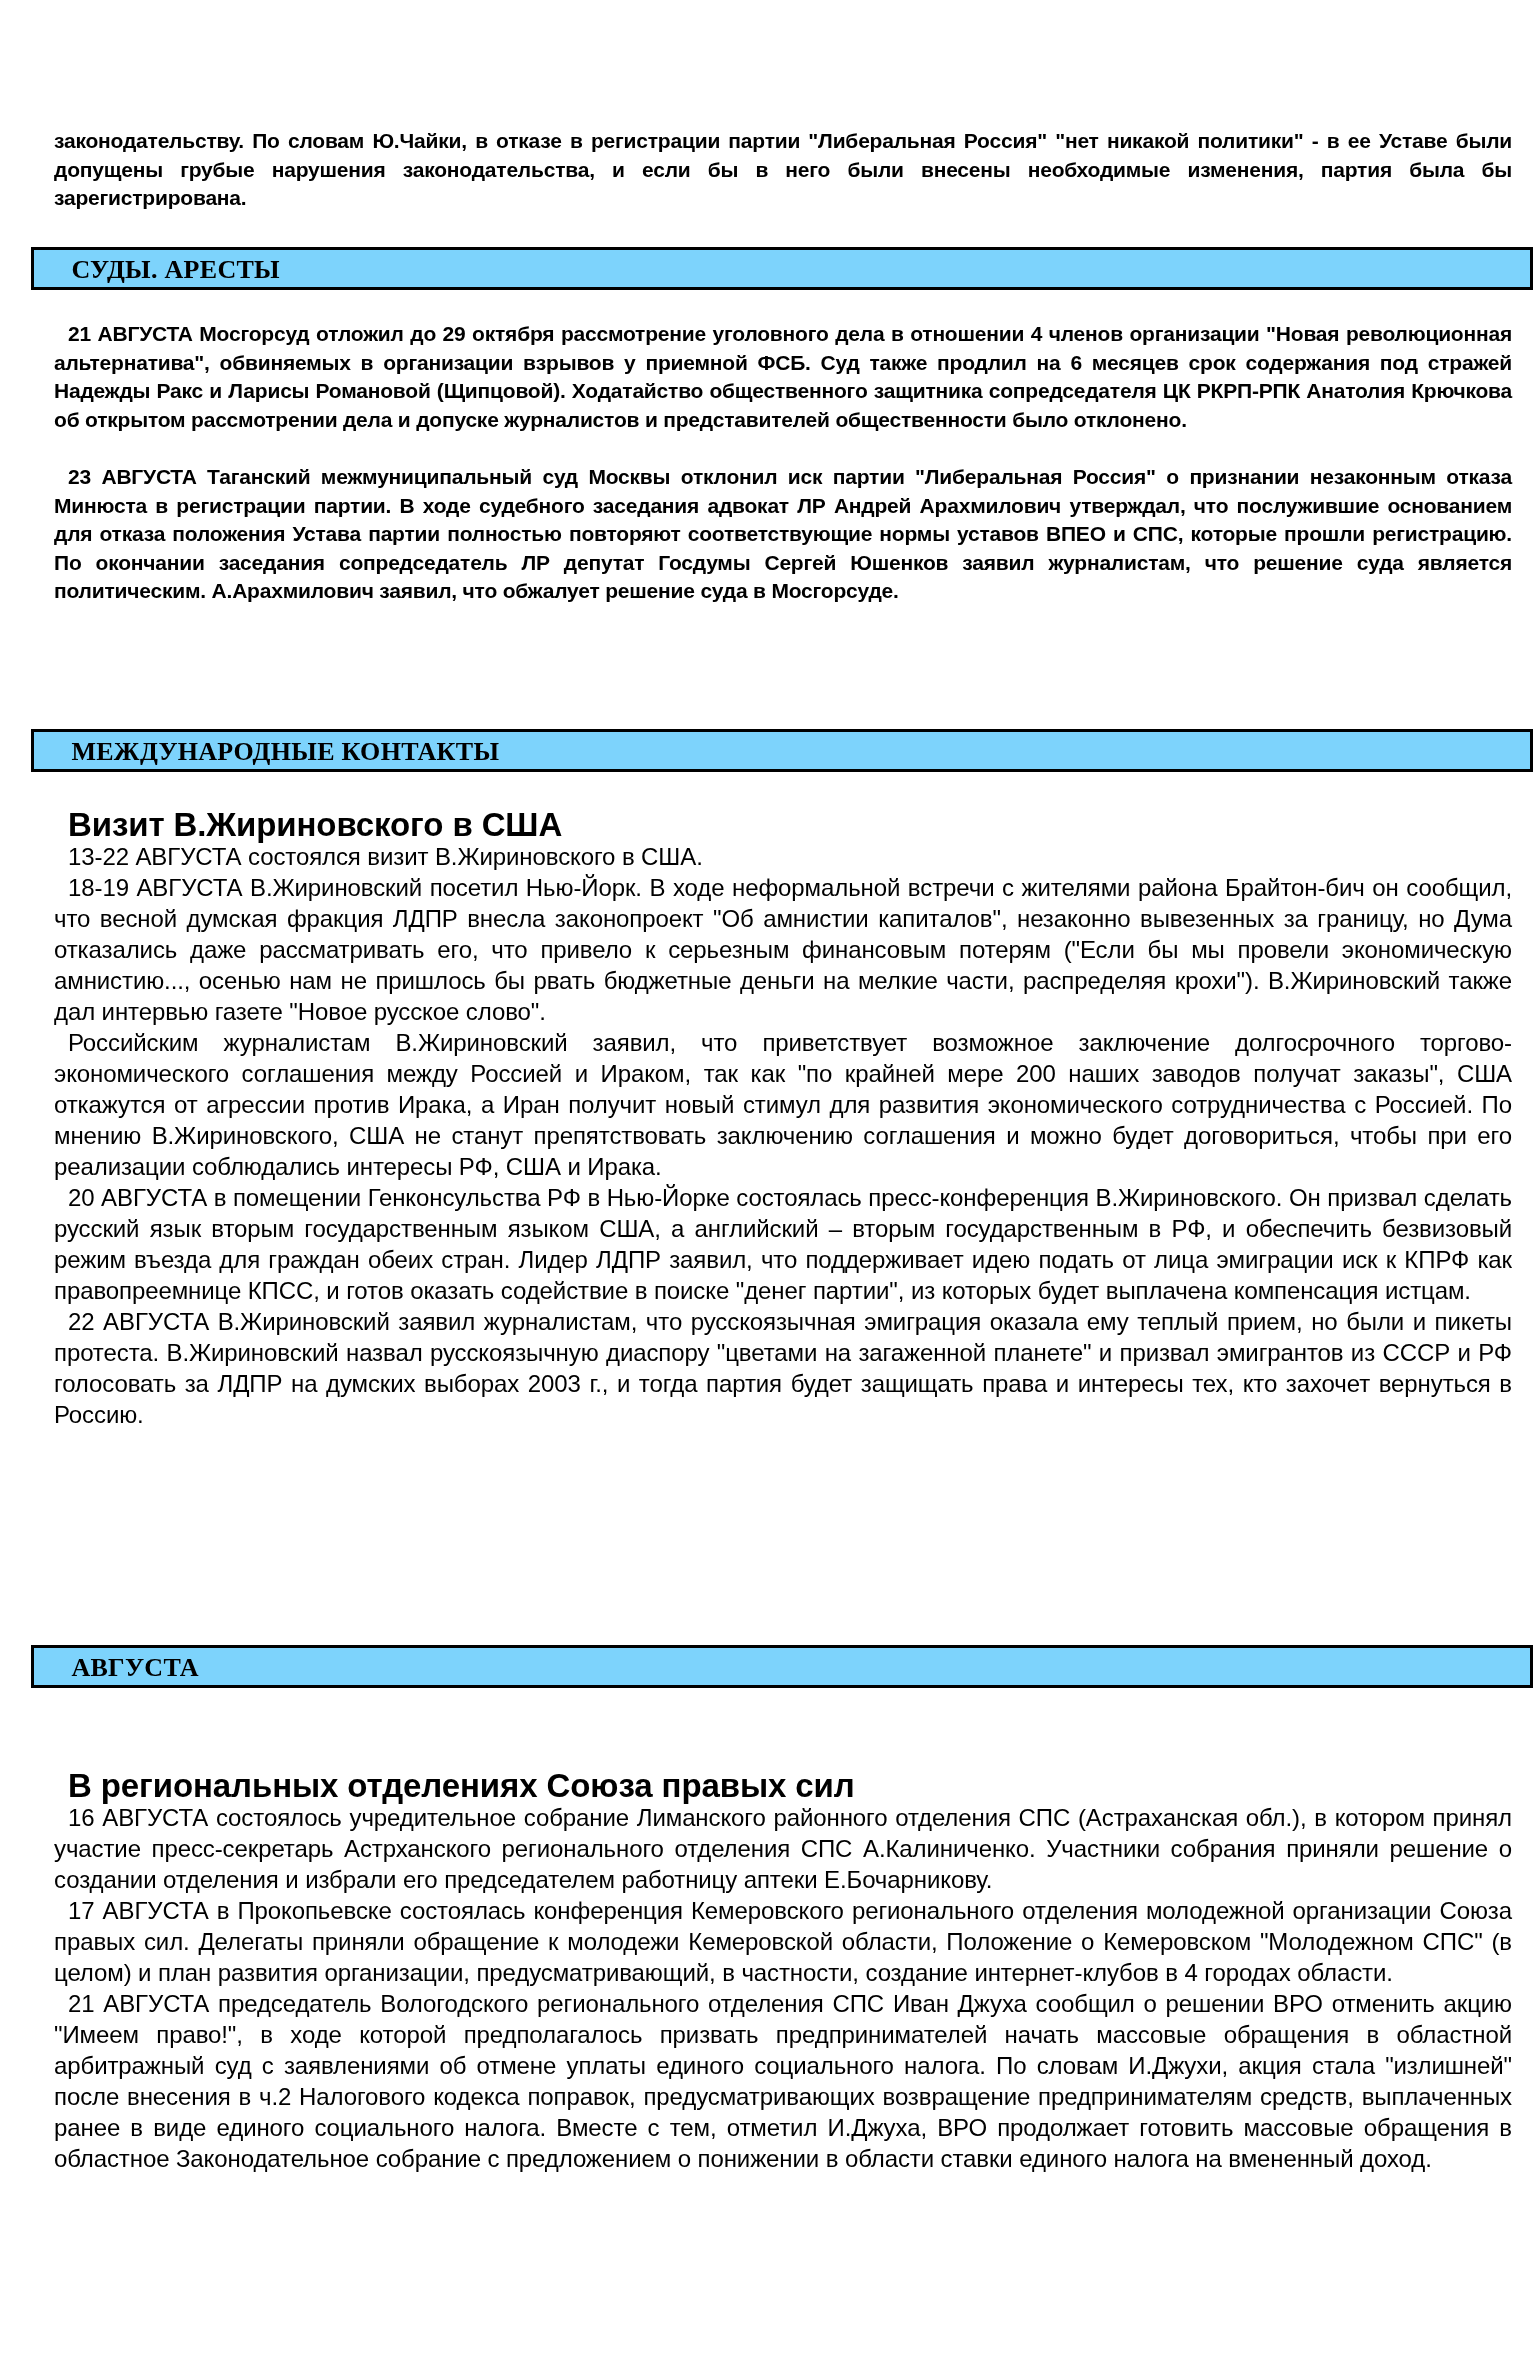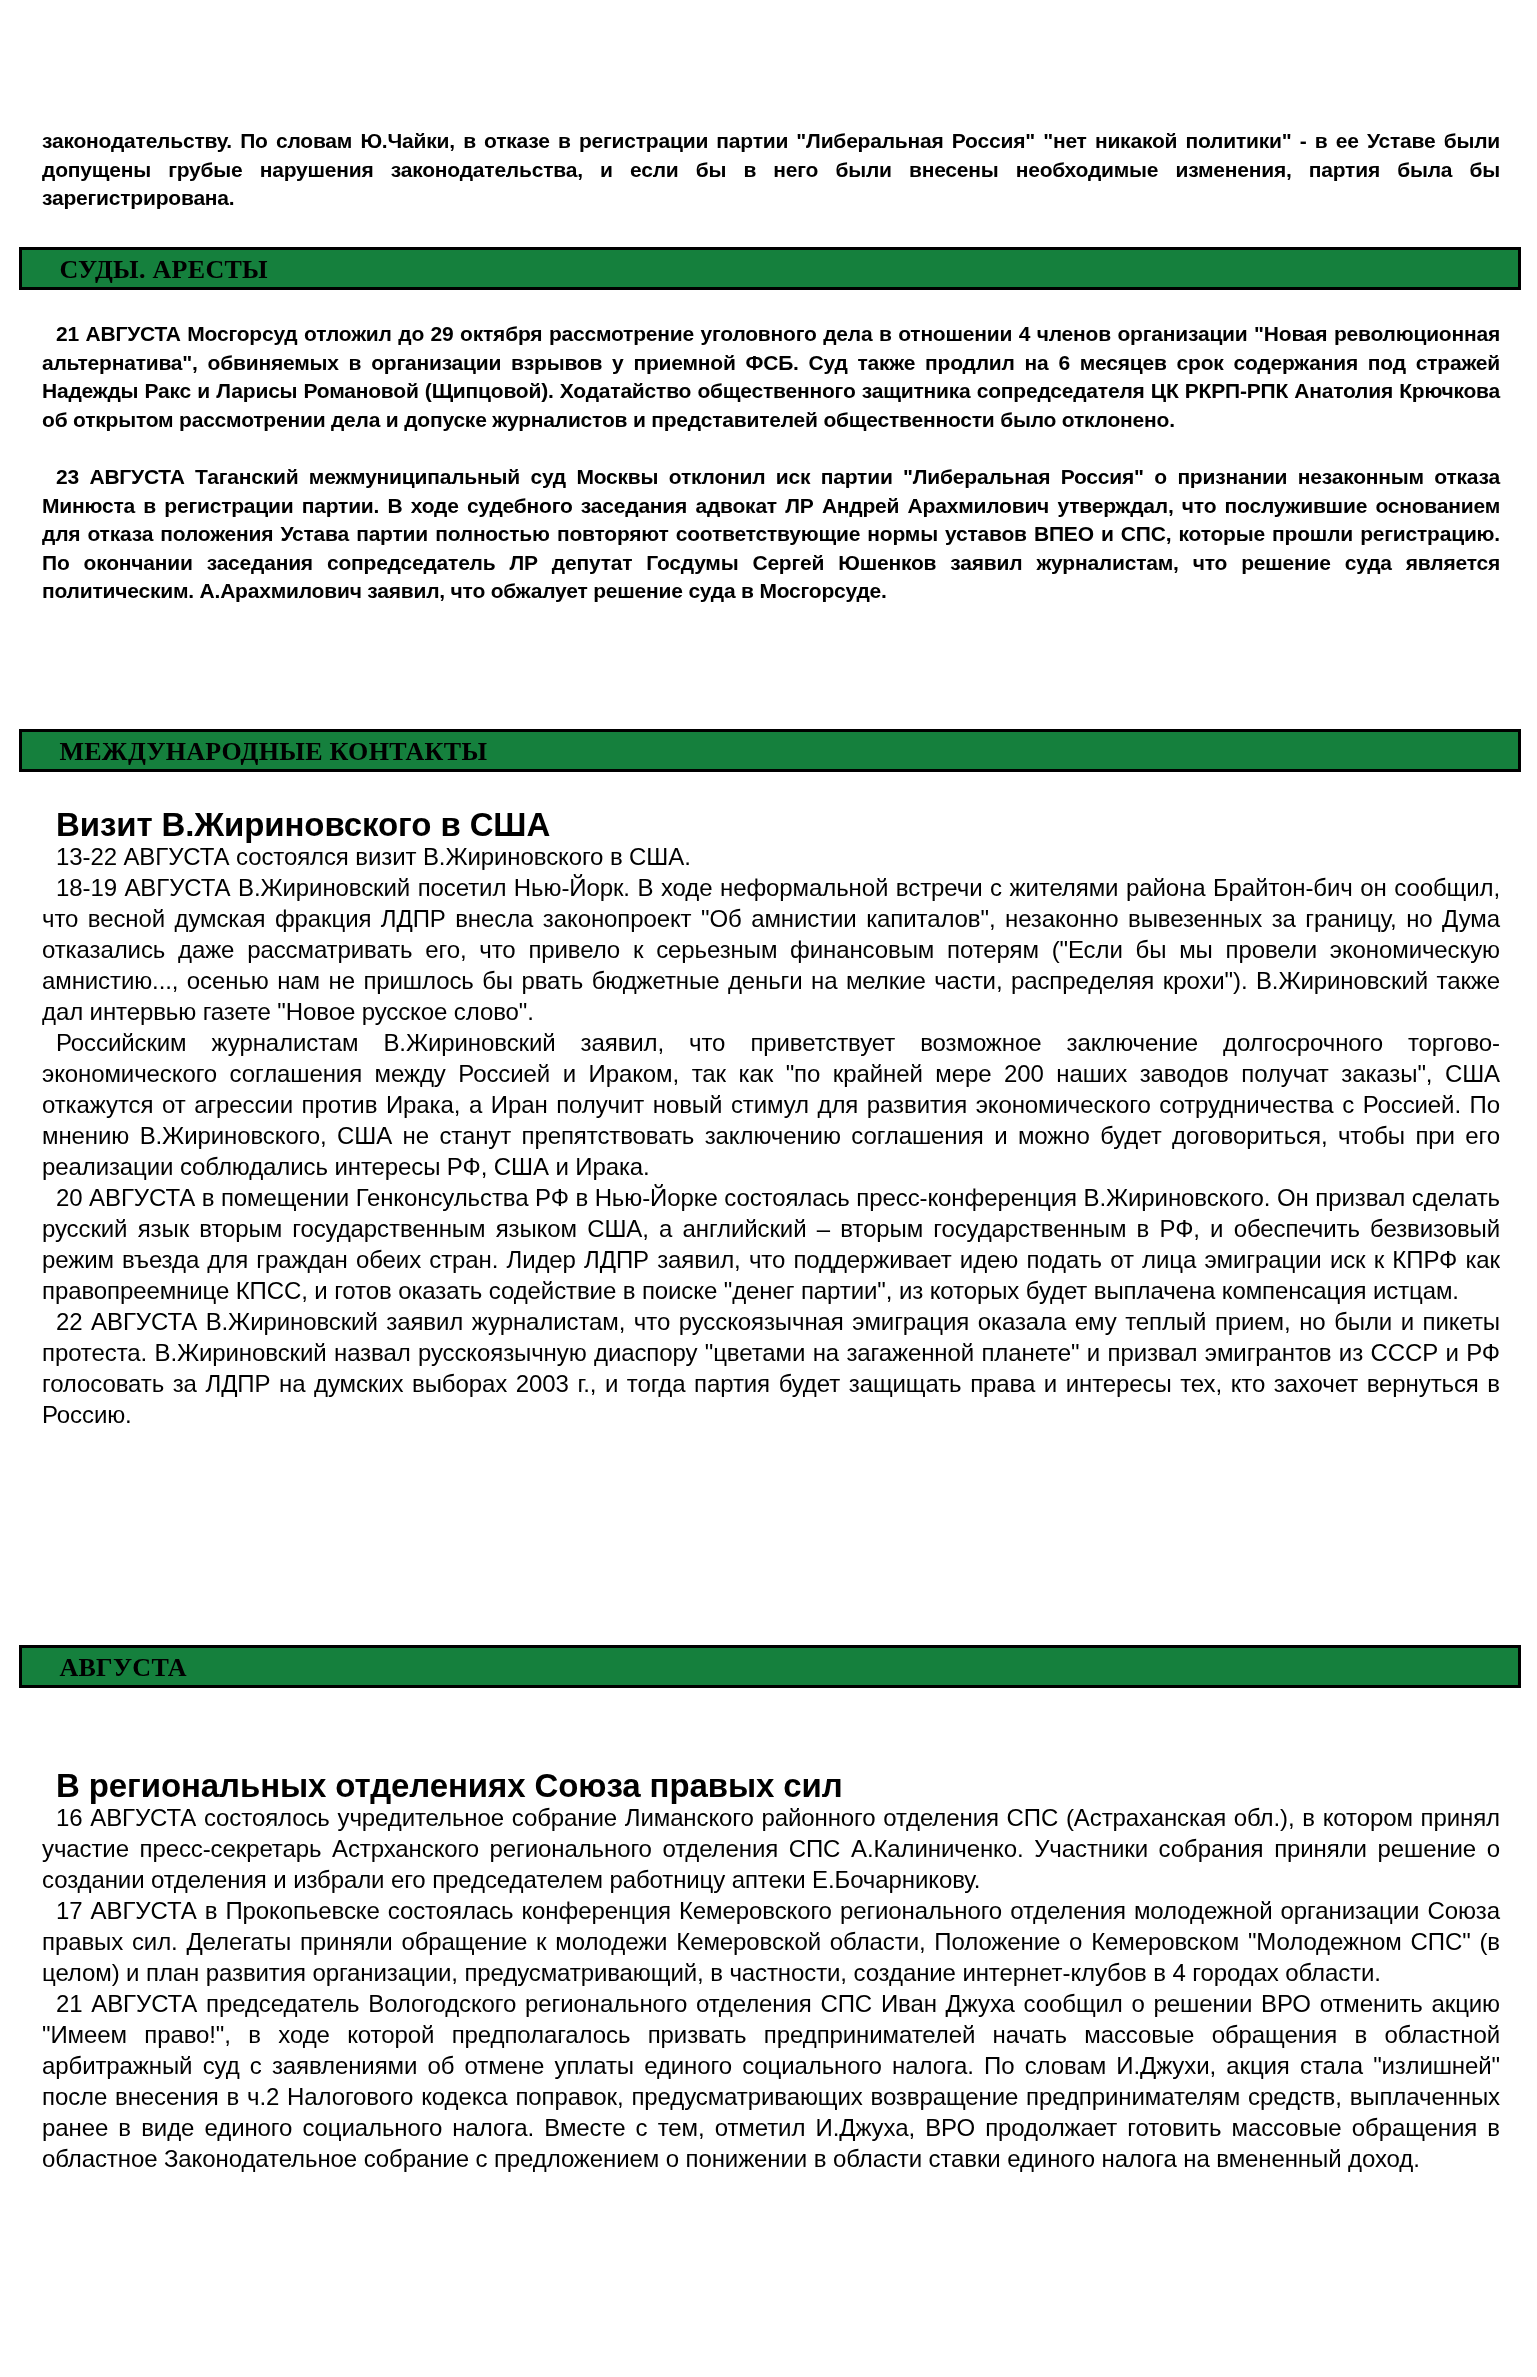--- a/index.html
+++ b/index.html
@@ -1,17 +1,17 @@
 <!DOCTYPE html>
 <html style="font-size:10.2px"><head>
 <meta charset="utf-8">
 <style>
   html, body { margin: 0; padding: 0; background: #ffffff; }
   body { width: 1537px; height: 2377px; position: relative; overflow: hidden; color: #000; }
-  .page { position: absolute; left: 4px; top: 0; width: 1401px; height: 2377px; padding-left: 18px; }
+  .page { position: absolute; left: 16px; top: 0; width: 1401px; height: 2377px; padding-left: 18px; }
 
   .bold-text {
     font-family: "Liberation Sans", sans-serif;
     font-weight: bold;
     font-size: 21px;
     line-height: 28.5px;
     text-align: justify;
     letter-spacing: -0.2px;
   }
   .body-text {
@@ -23,21 +23,21 @@
   }
   .block { position: absolute; left: 38px; width: 1458px; }
   .block p { margin: 0; }
   .indent { text-indent: 14px; }
 
   .section-box {
     position: absolute;
     left: 15.4px;
     width: 1496px;
     height: 37px;
-    background: #15803d;
+    background: #7dd3fc;
     border: 3.8px solid #000;
     box-sizing: content-box;
   }
   .section-title {
     position: absolute;
     left: 37px;
     top: 3.8px;
     font-family: "Liberation Serif", serif;
     font-weight: bold;
     font-size: 26px;

